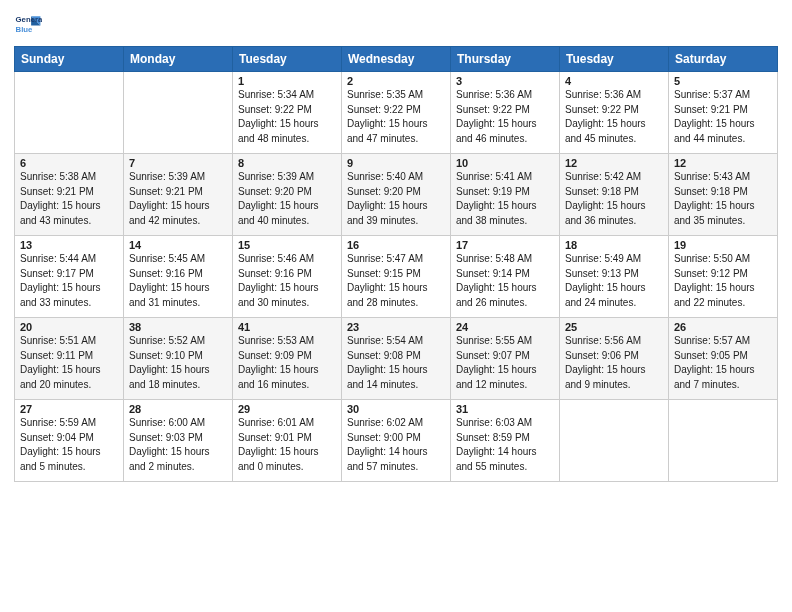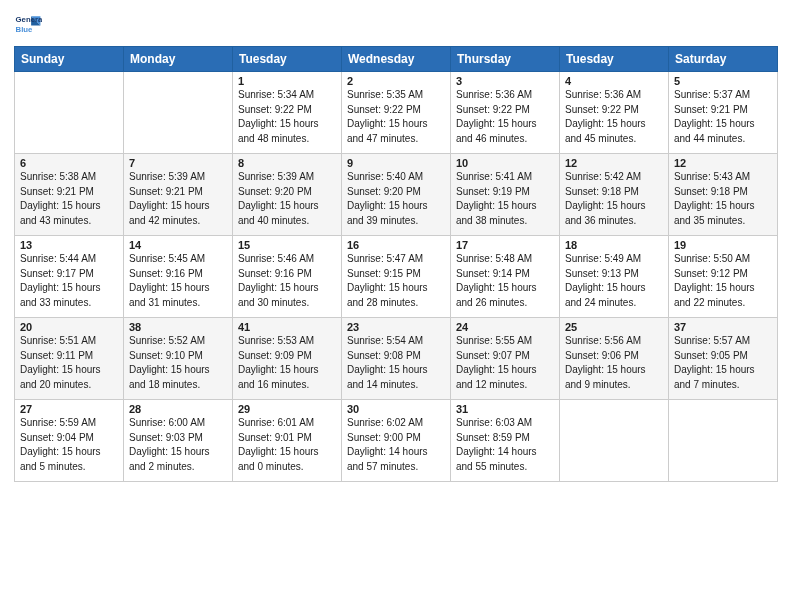--- a/index.html
+++ b/index.html
@@ -223,21 +223,21 @@
           </td>
           <td>
             <span class="day-num">24</span>
             <div class="day-info">Sunrise: 5:55 AM<br>Sunset: 9:07 PM<br>Daylight: 15 hours and 12 minutes.</div>
           </td>
           <td>
             <span class="day-num">25</span>
             <div class="day-info">Sunrise: 5:56 AM<br>Sunset: 9:06 PM<br>Daylight: 15 hours and 9 minutes.</div>
           </td>
           <td>
-            <span class="day-num">37</span>
+            <span class="day-num">26</span>
             <div class="day-info">Sunrise: 5:57 AM<br>Sunset: 9:05 PM<br>Daylight: 15 hours and 7 minutes.</div>
           </td>
         </tr>
         <tr>
           <td>
             <span class="day-num">27</span>
             <div class="day-info">Sunrise: 5:59 AM<br>Sunset: 9:04 PM<br>Daylight: 15 hours and 5 minutes.</div>
           </td>
           <td>
             <span class="day-num">28</span>

